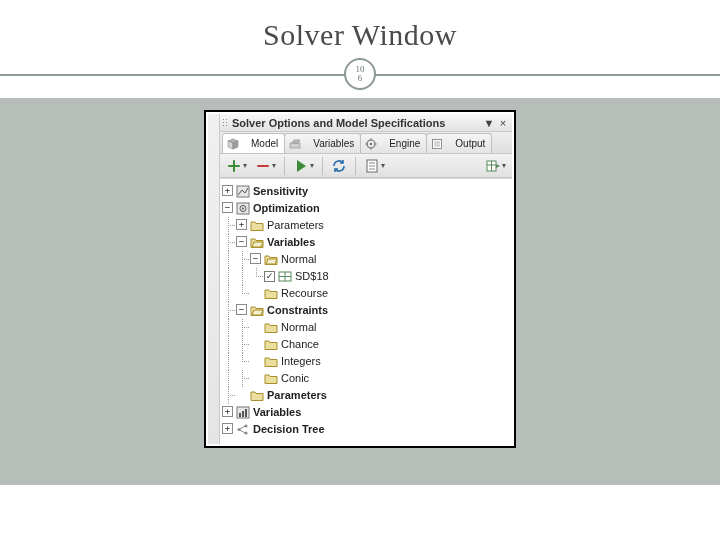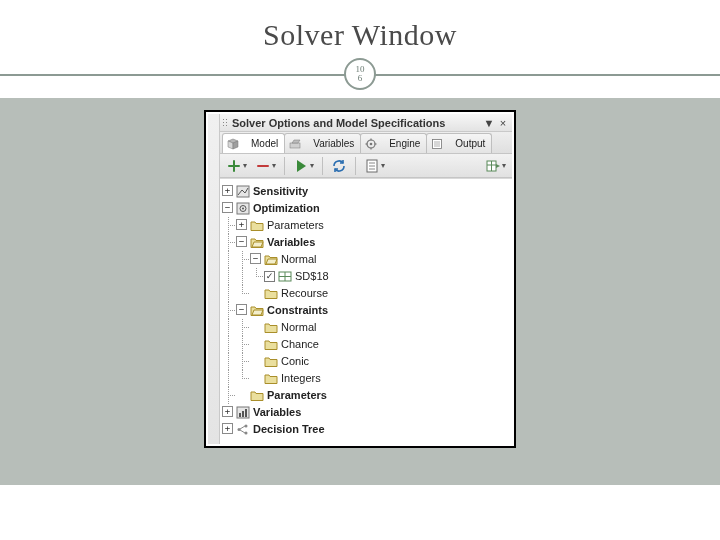--- a/index.html
+++ b/index.html
@@ -509,40 +509,40 @@
                     <svg viewBox="0 0 14 13">
                       <path d="M1 3h4l1 1.5h7v7H1z" fill="#eadf9e" stroke="#a98e2a"></path>
                     </svg>
                   </span>
                 <span class="nlabel">Chance</span>
               </div>
 
 
               <div class="node">
                 <span class="indent line"></span>
-                <span class="indent tee"></span>
-                <span class="exp empty">.</span>
-                <span class="nicon">
-                    <svg viewBox="0 0 14 13">
-                      <path d="M1 3h4l1 1.5h7v7H1z" fill="#eadf9e" stroke="#a98e2a"></path>
-                    </svg>
-                  </span>
-                <span class="nlabel">Conic</span>
-              </div>
-
-              <div class="node">
-                <span class="indent line"></span>
                 <span class="indent end"></span>
                 <span class="exp empty">.</span>
                 <span class="nicon">
                     <svg viewBox="0 0 14 13">
                       <path d="M1 3h4l1 1.5h7v7H1z" fill="#eadf9e" stroke="#a98e2a"></path>
                     </svg>
                   </span>
                 <span class="nlabel">Integers</span>
+              </div>
+
+              <div class="node">
+                <span class="indent line"></span>
+                <span class="indent tee"></span>
+                <span class="exp empty">.</span>
+                <span class="nicon">
+                    <svg viewBox="0 0 14 13">
+                      <path d="M1 3h4l1 1.5h7v7H1z" fill="#eadf9e" stroke="#a98e2a"></path>
+                    </svg>
+                  </span>
+                <span class="nlabel">Conic</span>
               </div>
 
               <div class="node">
                 <span class="indent tee"></span>
                 <span class="exp empty">.</span>
                 <span class="nicon">
                     <svg viewBox="0 0 14 13">
                       <path d="M1 3h4l1 1.5h7v7H1z" fill="#eadf9e" stroke="#a98e2a"></path>
                     </svg>
                   </span>

